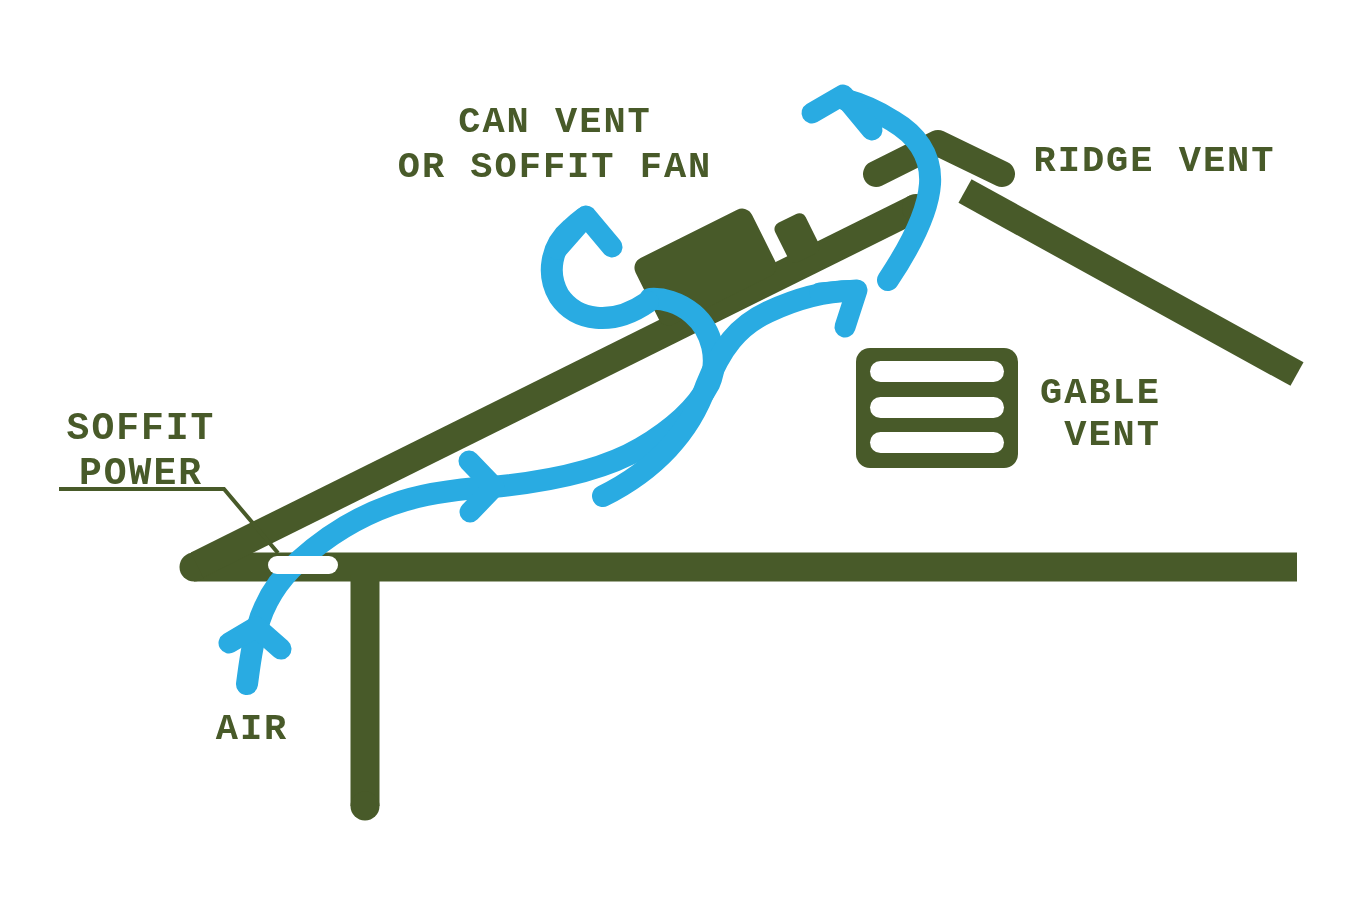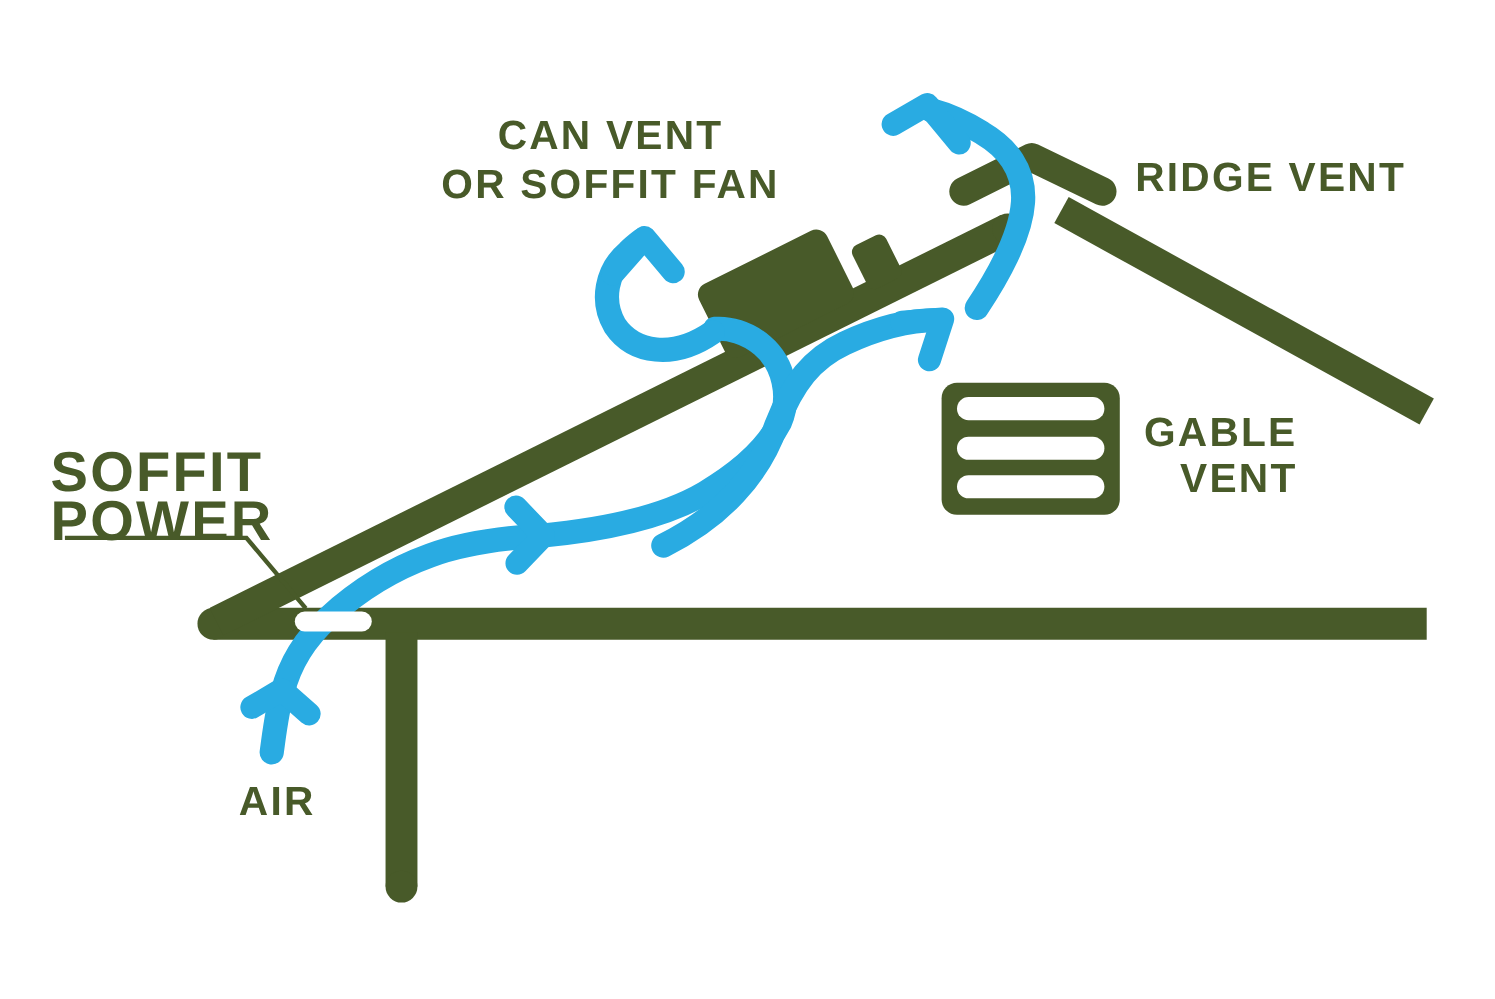--- a/index.html
+++ b/index.html
@@ -4,21 +4,21 @@
 <style>
   :root{
     --green:#485a29;
     --blue:#29abe2;
     --bg:#ffffff;
   }
   *{margin:0;padding:0;box-sizing:border-box;}
   html,body{width:1359px;height:908px;background:var(--bg);overflow:hidden;}
   #stage{
     position:relative;width:1359px;height:908px;background:var(--bg);
-    font-family:Liberation Sans, sans-serif;
+    font-family:Liberation Mono, monospace;
   }
   #diagram-svg{position:absolute;left:0;top:0;}
   .lbl{
     position:absolute;
     color:var(--green);
     font-weight:bold;
     letter-spacing:2px;
     line-height:45px;
     font-size:37px;
     white-space:nowrap;
@@ -95,21 +95,21 @@
     <span class="line">OR SOFFIT FAN</span>
   </div>
 
   <div class="lbl center" style="left:1032px;top:139px;width:245px;">RIDGE VENT</div>
 
   <div class="lbl left" style="left:1040px;top:372px;line-height:42px;">
     <span class="line">GABLE</span>
     <span class="line">VENT</span>
   </div>
 
-  <div class="lbl center" style="left:46px;top:406px;width:190px;font-size:51px;">
+  <div class="lbl center" style="left:46px;top:406px;width:190px;font-size:38px;">
     <span class="line">SOFFIT</span>
     <span class="line">POWER</span>
   </div>
 
   <div class="lbl center" style="left:152px;top:708px;width:200px;line-height:42px;">
     <span class="line">AIR</span>
   </div>
 
 </div>
 

